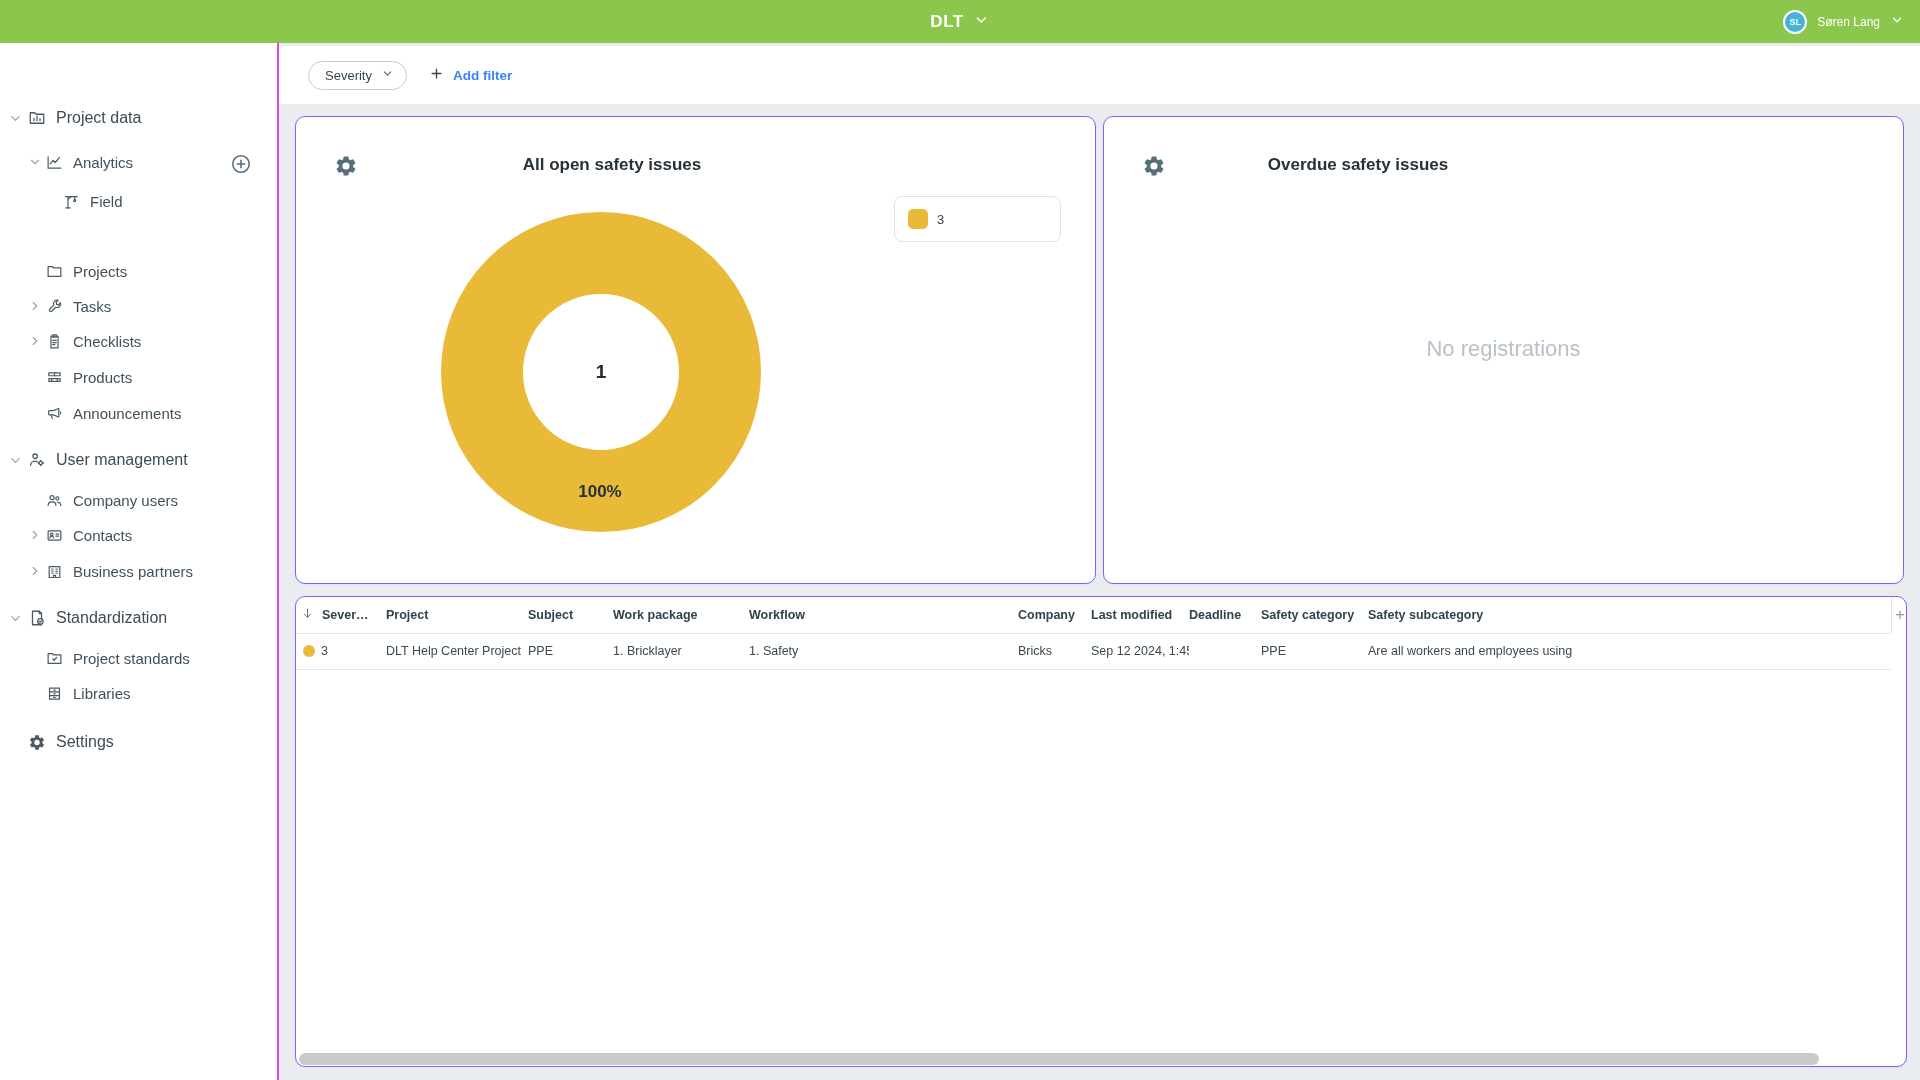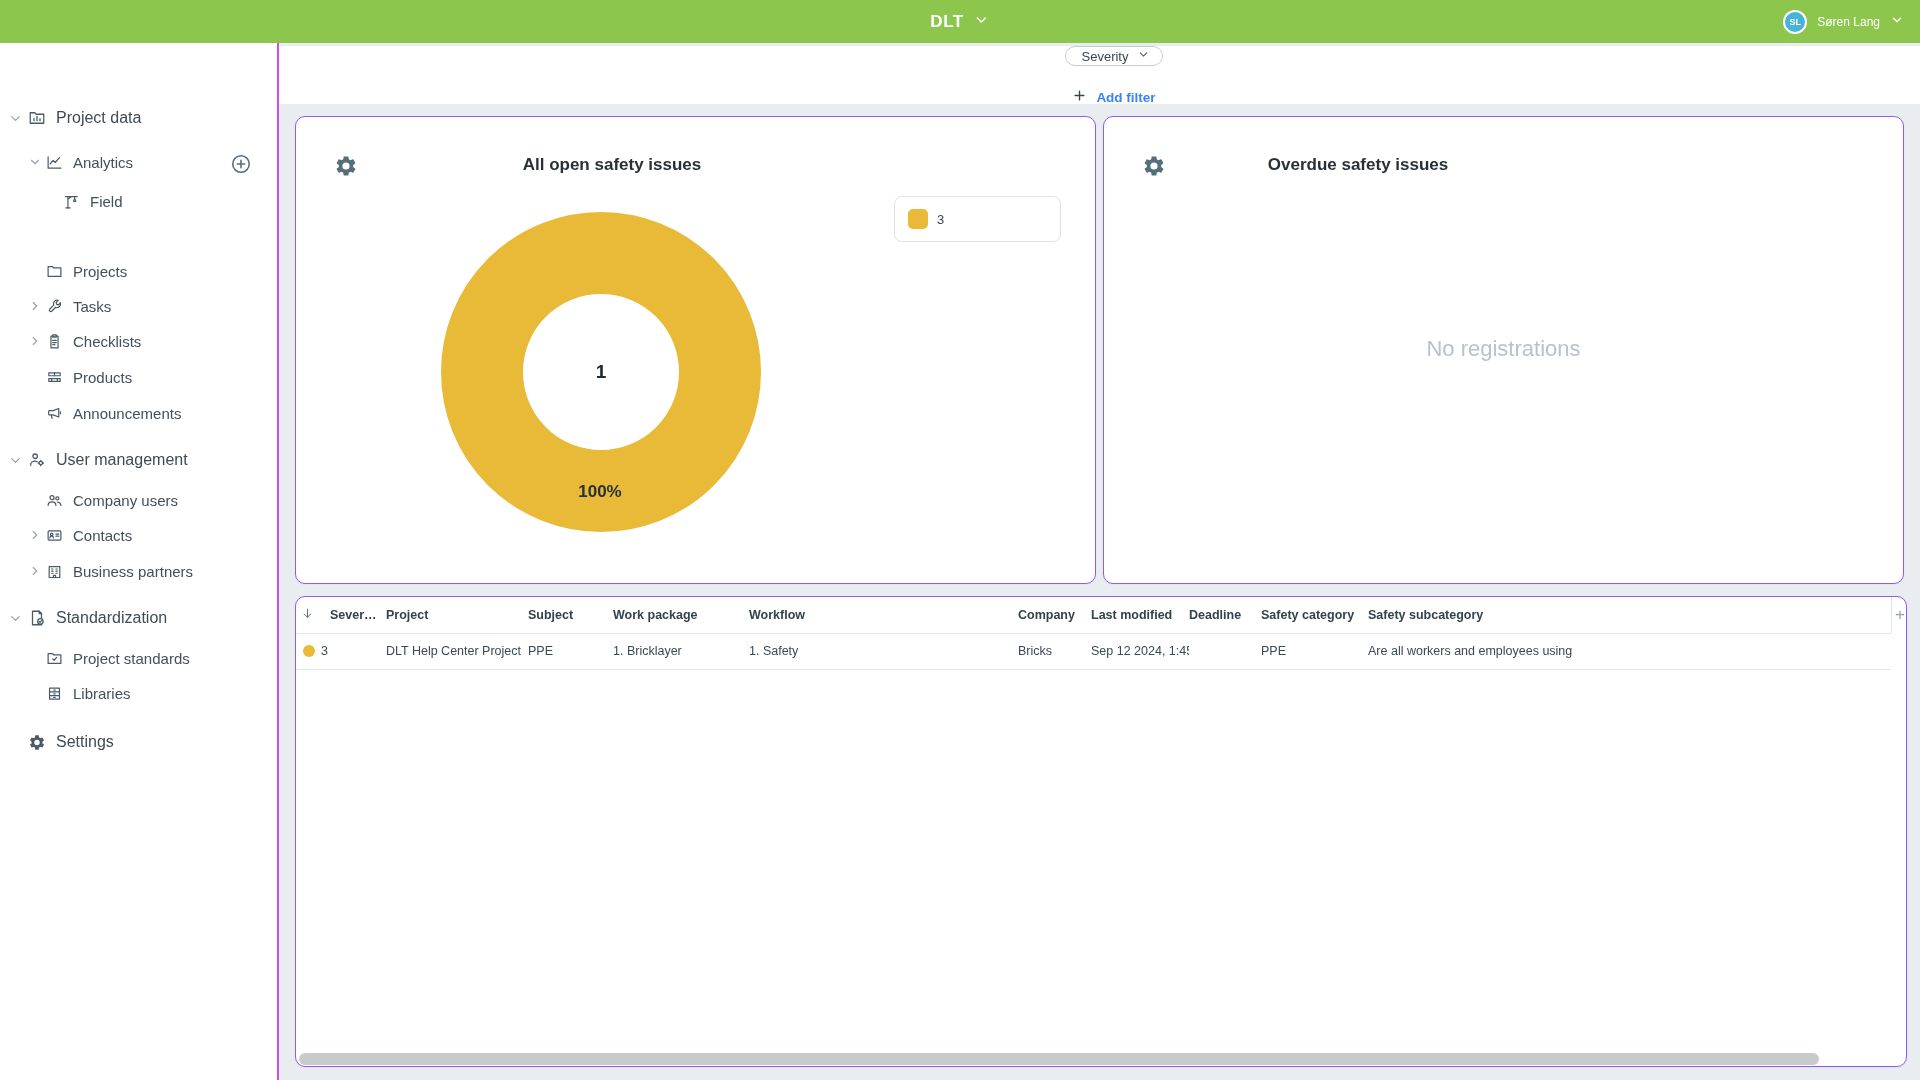--- a/index.html
+++ b/index.html
@@ -29,21 +29,21 @@
   .chev.slim { width:17px; }
   .sb-ico { width:18px; height:18px; margin-right:10px; flex:none; display:flex; align-items:center; justify-content:center; }
   .lbl0 { font-size:16px; color:#3D4C55; white-space:nowrap; }
   .lbl1 { font-size:15px; color:#41505A; white-space:nowrap; }
   .add-circle { position:absolute; left:230px; top:8px; width:22px; height:22px; cursor:pointer; }
   svg.stroke { fill:none; stroke:#4A5B66; stroke-width:1.7; stroke-linecap:round; stroke-linejoin:round; }
   svg.chevline { fill:none; stroke:#98A3AA; stroke-width:2; stroke-linecap:round; stroke-linejoin:round; }
 
   
   .filterbar { position:absolute; left:279px; top:46px; width:1641px; height:58px; background:#fff;
-               display:flex; align-items:center; padding-left:29px; gap:22px;flex-direction:column; }
+               display:flex; align-items:center; padding-left:29px; gap:22px; }
   .chip { height:29px; border:1px solid #C5CCD0; border-radius:15px; background:#fff;
           display:flex; align-items:center; padding:0 12px 0 16px; gap:9px; cursor:pointer; }
   .chip-label { font-size:13px; color:#37464F; }
   .addfilter { display:flex; align-items:center; gap:9px; cursor:pointer; }
   .addfilter-label { font-size:13.5px; font-weight:bold; color:#3b82f6; }
 
   .card { position:absolute; background:#fff; border:1px solid #8b5cf6; border-radius:10px;
           box-shadow:0 1px 2px rgba(0,0,0,.04); }
   #card-open    { left:295px; top:116px; width:801px; height:468px; }
   #card-overdue { left:1103px; top:116px; width:801px; height:468px; }
@@ -68,21 +68,21 @@
 
   .empty-msg { position:absolute; left:0; top:219px; width:799px; text-align:center;
                font-size:22px; color:#B9C2C9; }
 
   
   table.grid { border-collapse:collapse; table-layout:fixed; width:1595px; }
   table.grid th, table.grid td { height:36px; padding:0; text-align:left; vertical-align:middle;
                                  white-space:nowrap; overflow:hidden; }
   table.grid th { font-size:12.5px; font-weight:bold; color:#33434D; border-bottom:1px solid #E5E8EA; cursor:pointer; }
   table.grid td { font-size:12.5px; color:#3A4952; border-bottom:1px solid #E5E8EA; }
-  .sev-head { display:flex; align-items:center; gap:16px; padding-left:5px; }
+  .sev-head { display:flex; align-items:center; gap:8px; padding-left:5px; }
   .sev-cell { display:flex; align-items:center; gap:6px; padding-left:7px; }
   .plus-cell { position:absolute; left:1595px; top:0; width:17px; height:36px; border-left:1px solid #E3E6E8;
                display:flex; align-items:center; justify-content:center;
                font-size:17px; color:#97A1A7; cursor:pointer; }
   .hscroll { position:absolute; left:3px; top:456px; width:1520px; height:12px;
              background:#C8CBCC; border-radius:6px; cursor:pointer; }
 </style>
 </head>
 <body>
 

